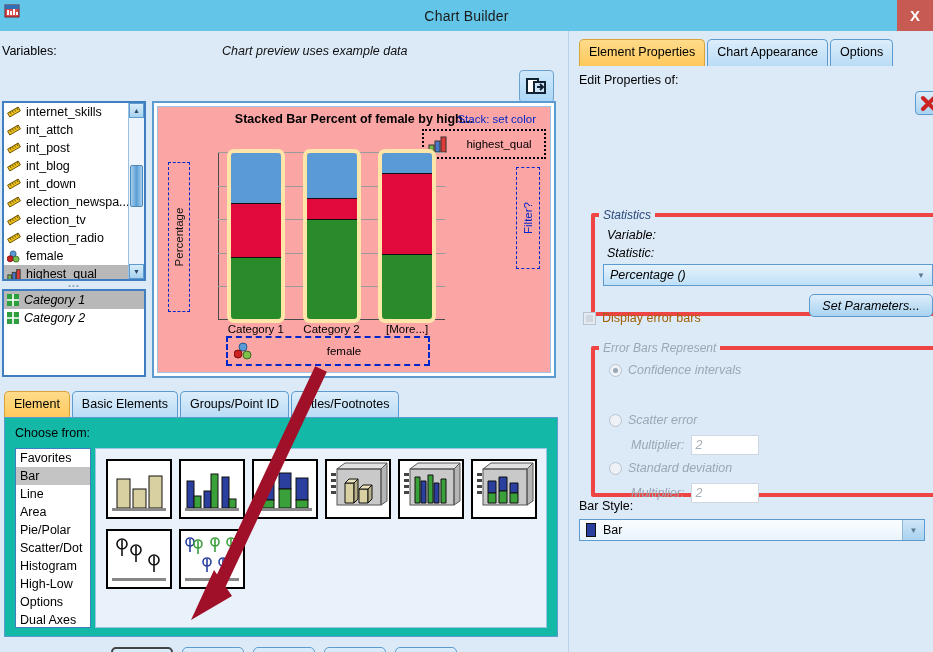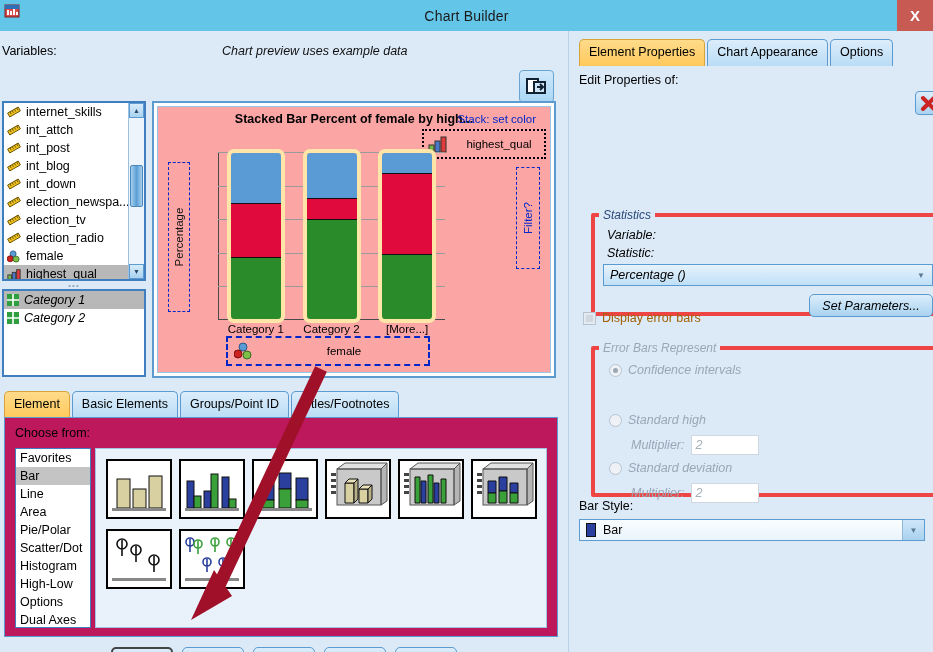--- a/index.html
+++ b/index.html
@@ -183,21 +183,21 @@
     border-radius: 5px 5px 0 0;
     background: linear-gradient(#dcedfb,#b9dcf5);
     cursor:pointer; color:#000;
   }
   .tab.active {
     background: linear-gradient(#ffdb8a,#ffc95c);
     border-color:#d8a33a; font-weight:normal;
   }
   .gallery-body {
     position:absolute; left:4px; top:386px; width:554px; height:220px;
-    border:1px solid #5b9bd0; background:#be185d;
+    border:1px solid #5b9bd0; background:#14b8a6;
   }
   #choose-from { position:absolute; left:10px; top:8px; font-size:12.5px; }
   .choose-list {
     position:absolute; left:10px; top:30px; width:76px; height:180px;
     border:1px solid #3f7fbf; background:#fff;
   }
   .choose-item { height:18px; line-height:18px; padding-left:4px; font-size:12.5px; }
   .choose-item.selected { background:#c4c4c4; }
 
   .thumbs {
@@ -689,21 +689,21 @@
     <fieldset class="grp disabled" id="errorbars-group">
       <legend>Error Bars Represent</legend>
 
       <div class="radio-row" style="left:14px; top:8px;">
         <span class="radio on"></span>
         <span>Confidence intervals</span>
       </div>
 
       <div class="radio-row" style="left:14px; top:58px;">
         <span class="radio"></span>
-        <span>Standard high</span>
+        <span>Scatter error</span>
       </div>
       <div class="sub-row" style="left:36px; top:80px;">
         <span>Multiplier:</span>
         <span class="tinput">2</span>
       </div>
 
       <div class="radio-row" style="left:14px; top:106px;">
         <span class="radio"></span>
         <span>Standard deviation</span>
       </div>

